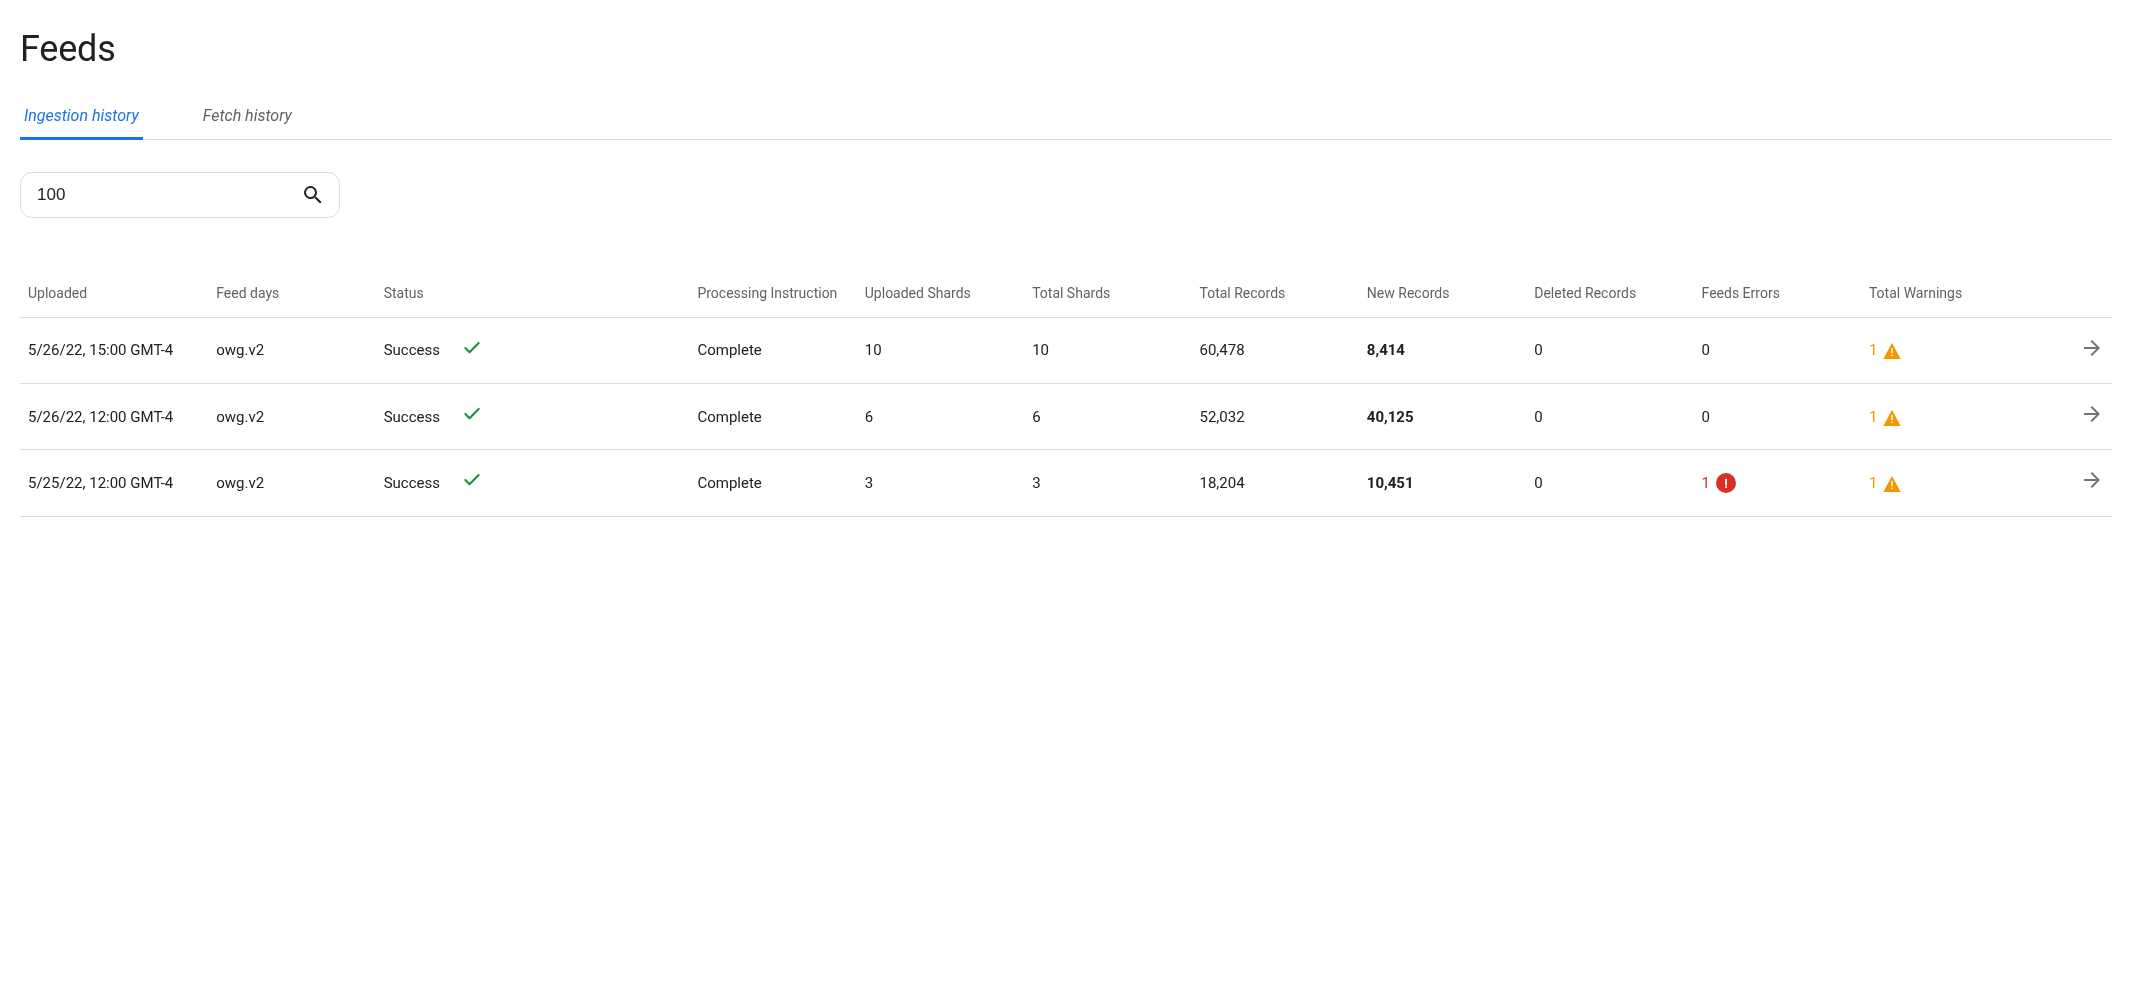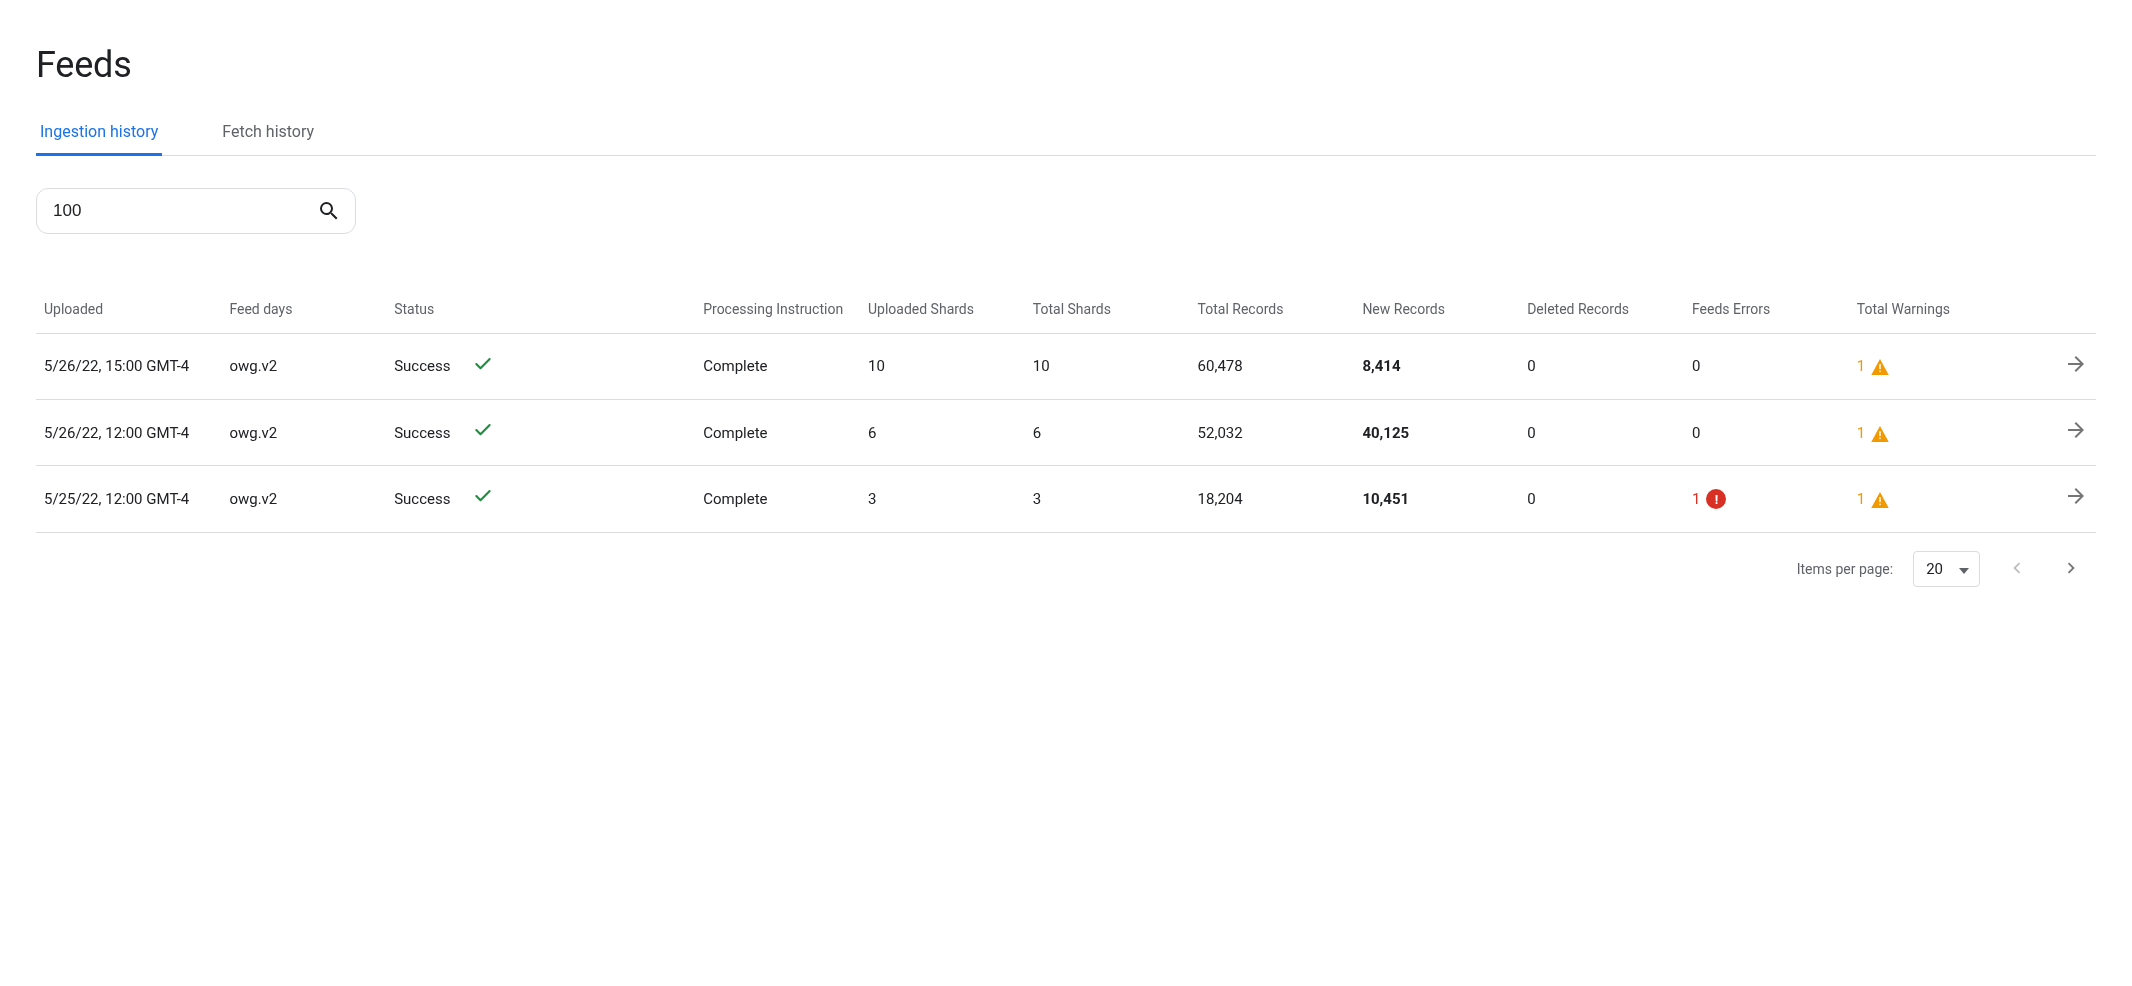--- a/index.html
+++ b/index.html
@@ -5,32 +5,33 @@
   * { box-sizing: border-box; }
   body {
     margin: 0;
     padding: 0;
     font-family: Roboto, "Helvetica Neue", Arial, sans-serif;
     color: #202124;
     background: #fff;
     font-size: 14px;
   }
   .container {
-    padding: 36px;
+    padding: 20px;
   }
   .page-title {
     font-size: 36px;
     font-weight: 400;
     margin: 8px 0 24px 0;
     letter-spacing: -0.2px;
   }
   .tabs {
     display: flex;
     border-bottom: 1px solid #dadce0;
     gap: 56px;
+    font-style: italic;
   }
   .tab {
     padding: 12px 4px 14px 4px;
     font-size: 16px;
     color: #5f6368;
     cursor: pointer;
     position: relative;
   }
   .tab.active {
     color: #1a73e8;
@@ -274,35 +275,14 @@
                 <rect x="11" y="16" width="2" height="2" fill="#fff"></rect>
               </svg>
             </span></td>
           <td class="col-arrow"><span class="row-arrow"><svg width="24" height="24" viewBox="0 0 24 24">
                 <path d="M4 11h12.17l-5.59-5.59L12 4l8 8-8 8-1.41-1.41L16.17 13H4z"></path>
               </svg></span></td>
         </tr>
       </tbody>
 </table>
 
-<div class="pagination">
-  <span>Items per page:</span>
-  <span class="page-select">
-    <span>20</span>
-    <span class="dropdown-caret">
-      <svg width="10" height="6" viewBox="0 0 10 6">
-            <path d="M0 0l5 6 5-6z" fill="#5f6368"></path>
-          </svg>
-    </span>
-  </span>
-  <span class="nav-arrow" id="prev-page">
-    <svg width="22" height="22" viewBox="0 0 24 24">
-          <path d="M15.41 16.59 10.83 12l4.58-4.59L14 6l-6 6 6 6z"></path>
-        </svg>
-  </span>
-  <span class="nav-arrow enabled" id="next-page">
-    <svg width="22" height="22" viewBox="0 0 24 24">
-          <path d="M8.59 16.59 13.17 12 8.59 7.41 10 6l6 6-6 6z"></path>
-        </svg>
-  </span>
+
 </div>
 
-</div>
-
 </body></html>

